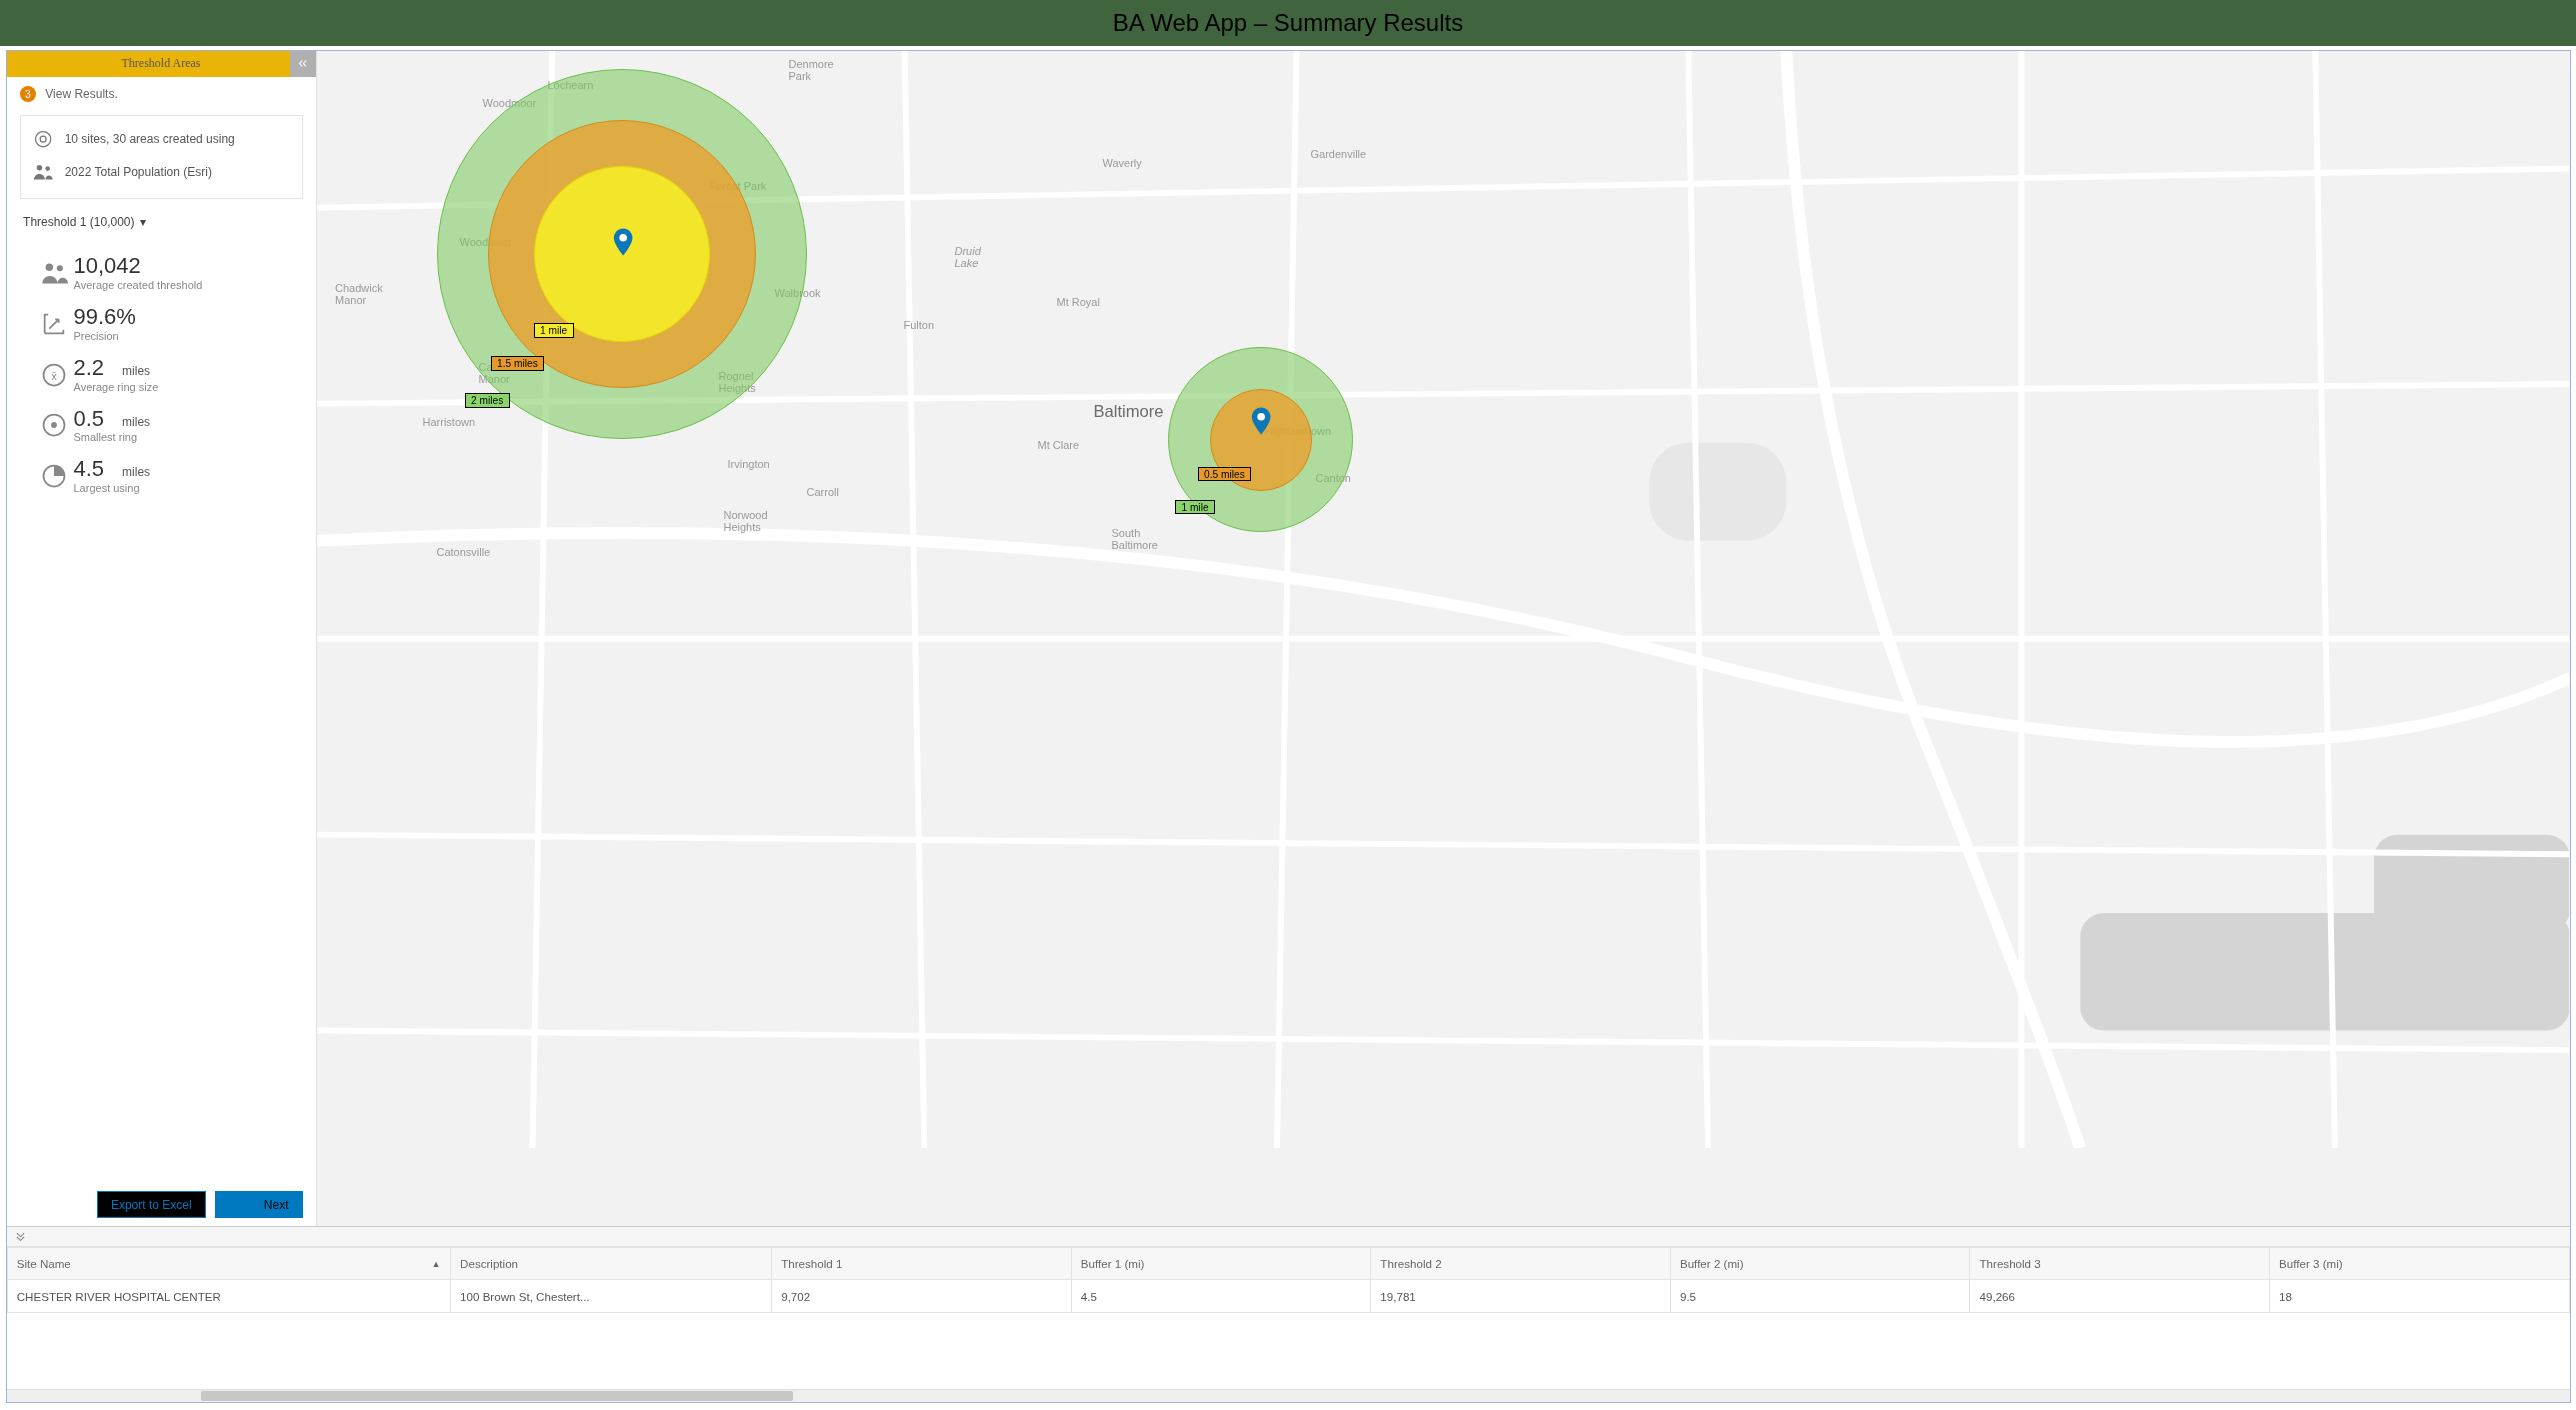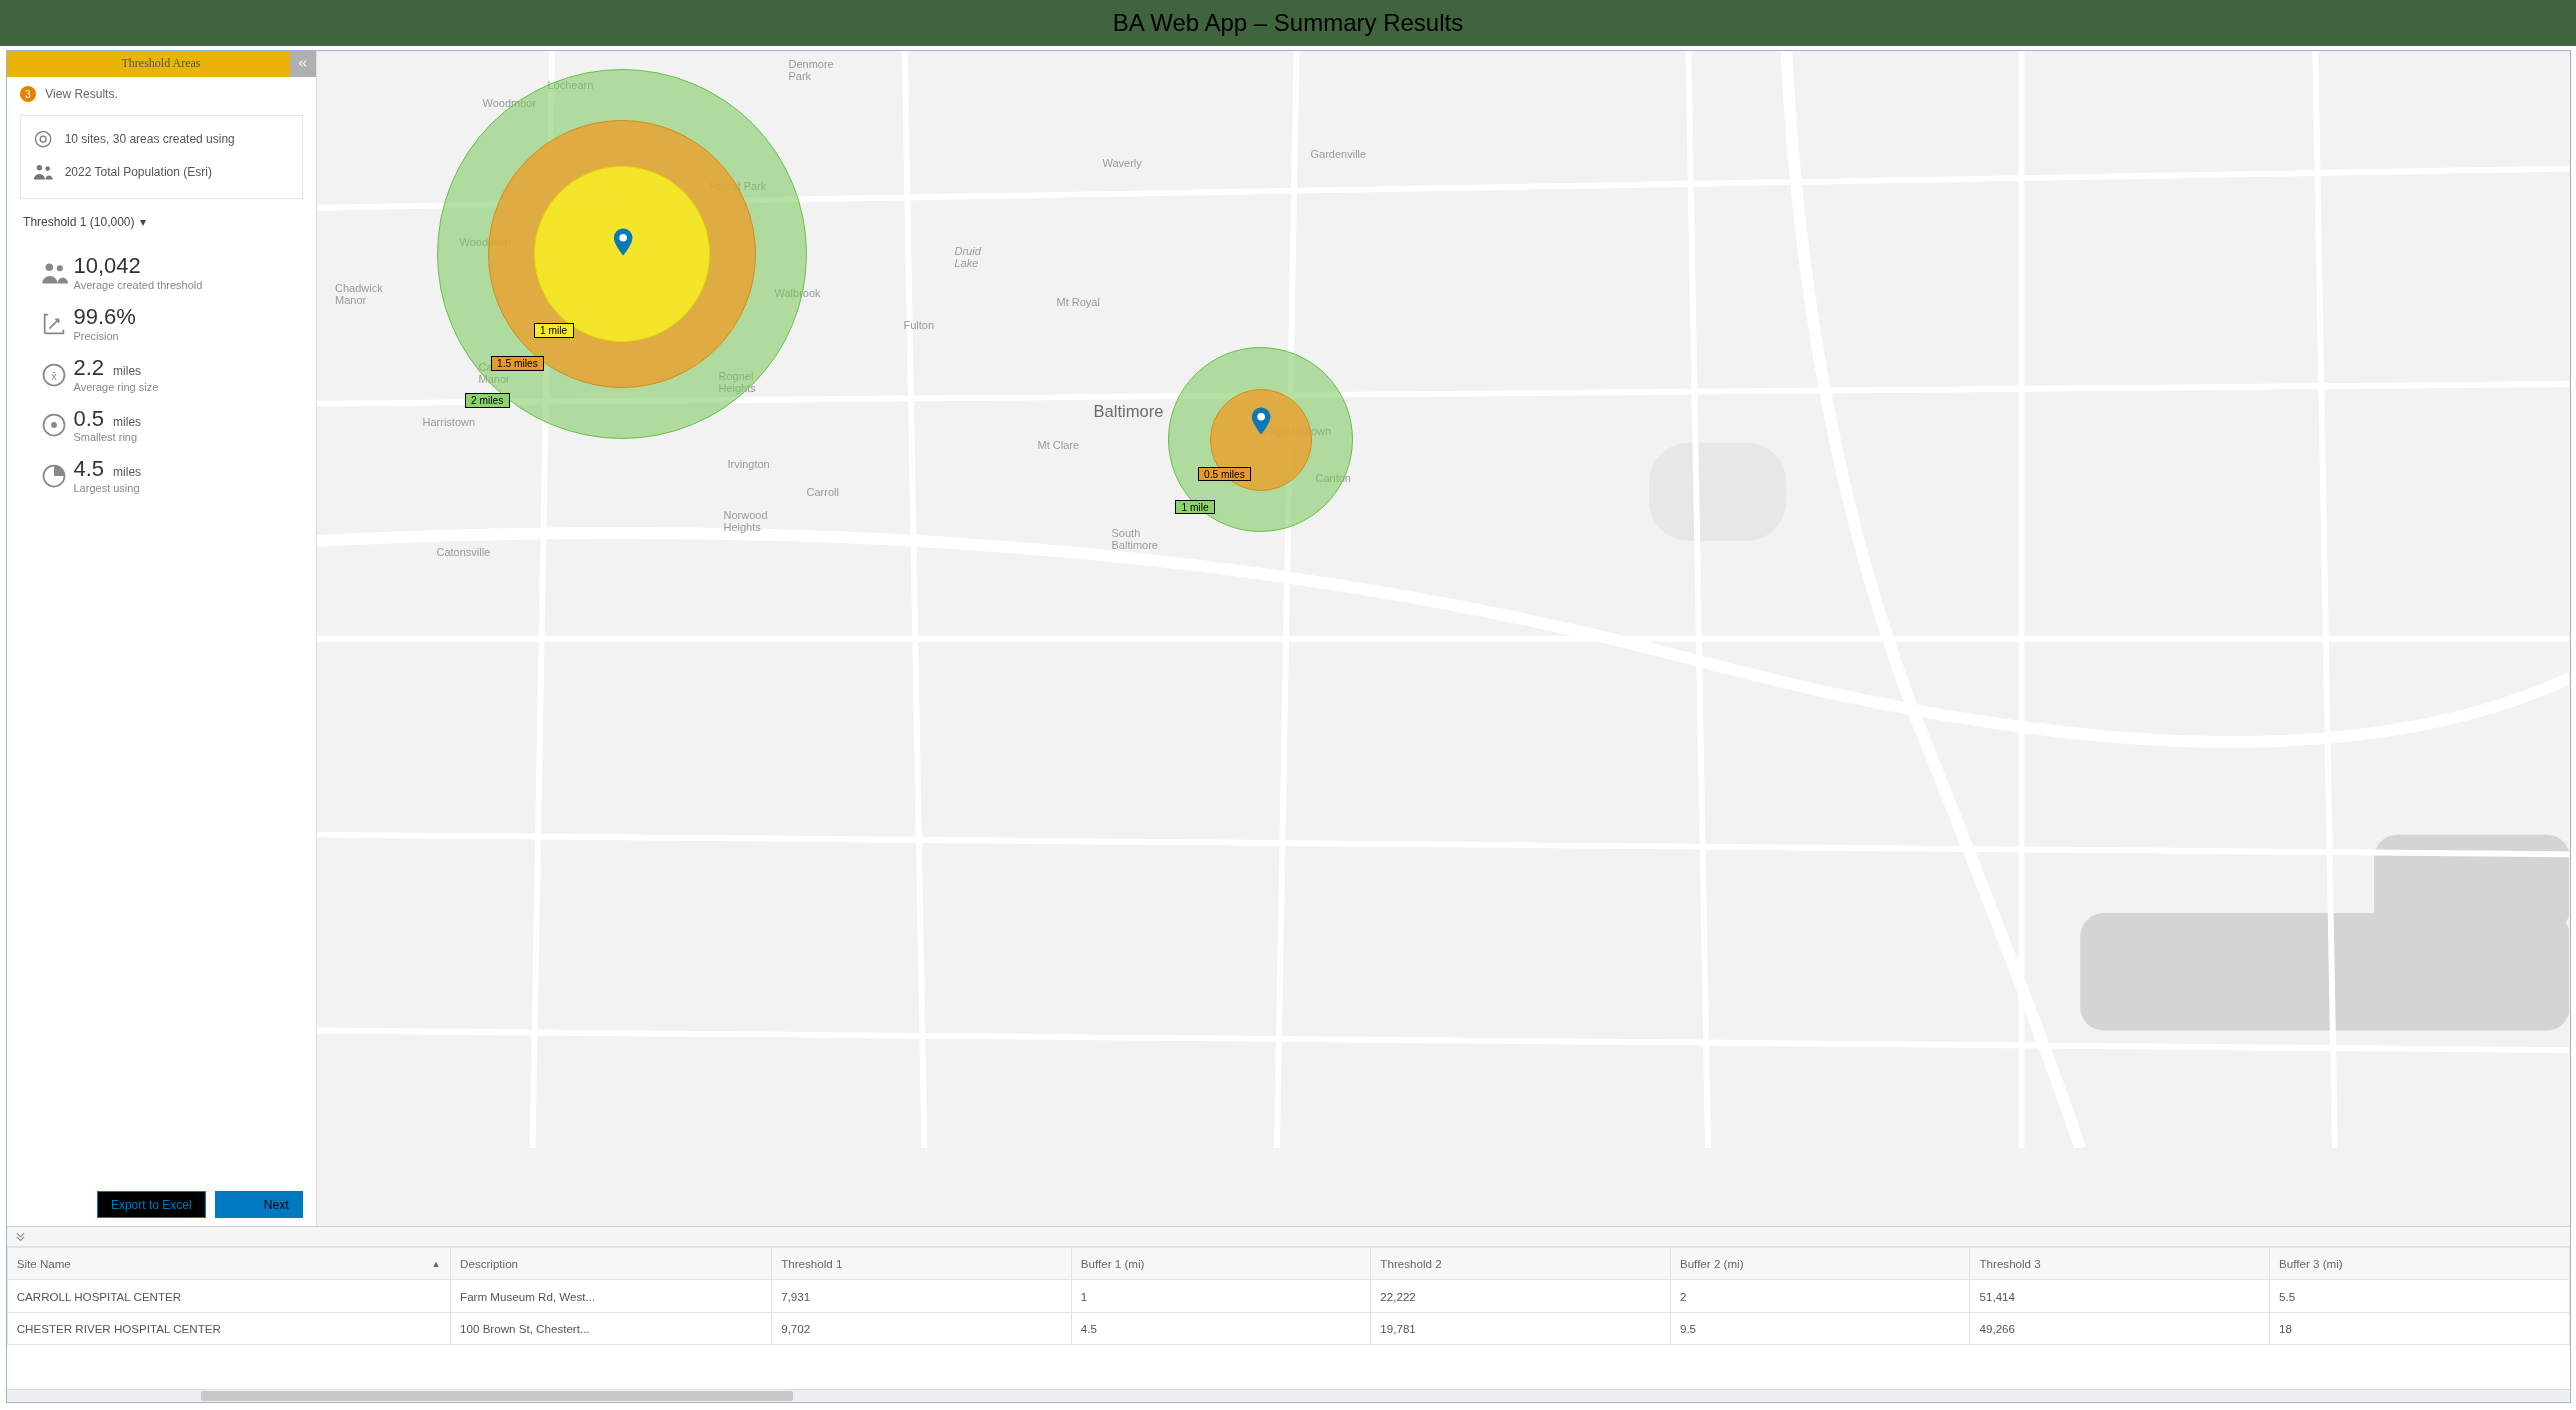--- a/index.html
+++ b/index.html
@@ -20,21 +20,21 @@
   .ico { width:24px; display:flex; justify-content:center; margin-right:9.2px; color:#777;}
   .ico svg{width:20.3px;height:20.3px;}
   .ico.people svg{width:22px;height:18.5px;}
   .threshold-select { padding: 7.4px 16.6px 1.8px 16.6px; font-size:12px; color:#444; display:flex; align-items:center; cursor:pointer;}
   .threshold-select .caret{margin-left:5.5px;}
   .stats { padding: 9.2px 0 9.2px 28px;}
   .stat-row { display:flex; align-items:flex-start; margin:15px 0;}
   .stat-ico { width:39px; display:flex; justify-content:center; color:#888; padding-top:3.7px;}
   .stat-ico svg{width:28px;height:28px;}
   .stat-body .big { font-size:22px; color:#333; font-weight:400; line-height:1;}
-  .stat-body .unit { font-size:12px; color:#555; margin-left:9px;}
+  .stat-body .unit { font-size:12px; color:#555; margin-left:18px;}
   .stat-body .sub { font-size:11px; color:#888; margin-top:1.8px;}
   .sidebar-footer { position:absolute; bottom:7.4px; right:13px; display:flex; gap:9.2px;}
   .btn { font-size:12px; padding:5.5px 13px; border:0.9px solid #0079c1; cursor:pointer;}
   .btn.outline { background:#000000; color:#0079c1;}
   .btn.solid { background:#0079c1; color:#000000;padding-left:48px;}
   .map { flex:1; position:relative; background:#f2f2f2; overflow:hidden;}
   .map-bg { position:absolute; inset:0; }
   .road { stroke:#fff; fill:none;}
   .park { fill:#e7e7e7;}
   .water { fill:#d4d4d4;}
@@ -294,30 +294,20 @@
           <th>Threshold 1</th>
           <th>Buffer 1 (mi)</th>
           <th>Threshold 2</th>
           <th>Buffer 2 (mi)</th>
           <th>Threshold 3</th>
           <th>Buffer 3 (mi)</th>
         </tr>
           </thead>
         <tbody id="grid-body">
             <tr>
-              <td>CARROLL HOSPITAL CENTER</td>
-              <td>Farm Museum Rd, West...</td>
-              <td>7,931</td>
-              <td>1</td>
-              <td>22,222</td>
-              <td>2</td>
-              <td>51,414</td>
-              <td>5.5</td>
-            </tr>
-            <tr>
               <td>CHESTER RIVER HOSPITAL CENTER</td>
               <td>100 Brown St, Chestert...</td>
               <td>9,702</td>
               <td>4.5</td>
               <td>19,781</td>
               <td>9.5</td>
               <td>49,266</td>
               <td>18</td>
             </tr>
           </tbody>

